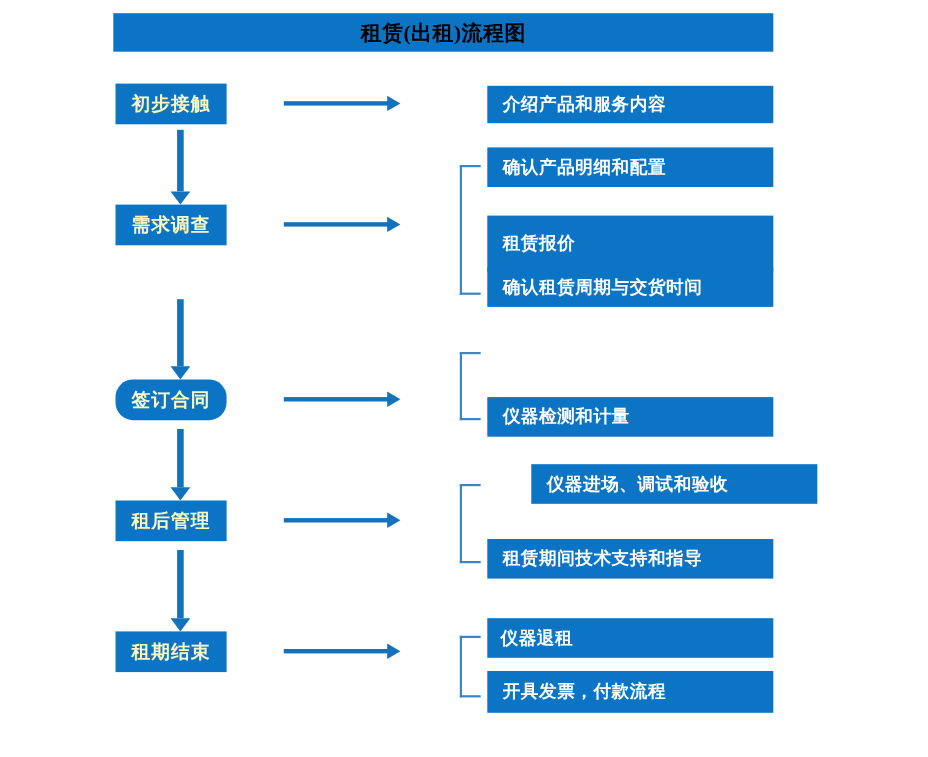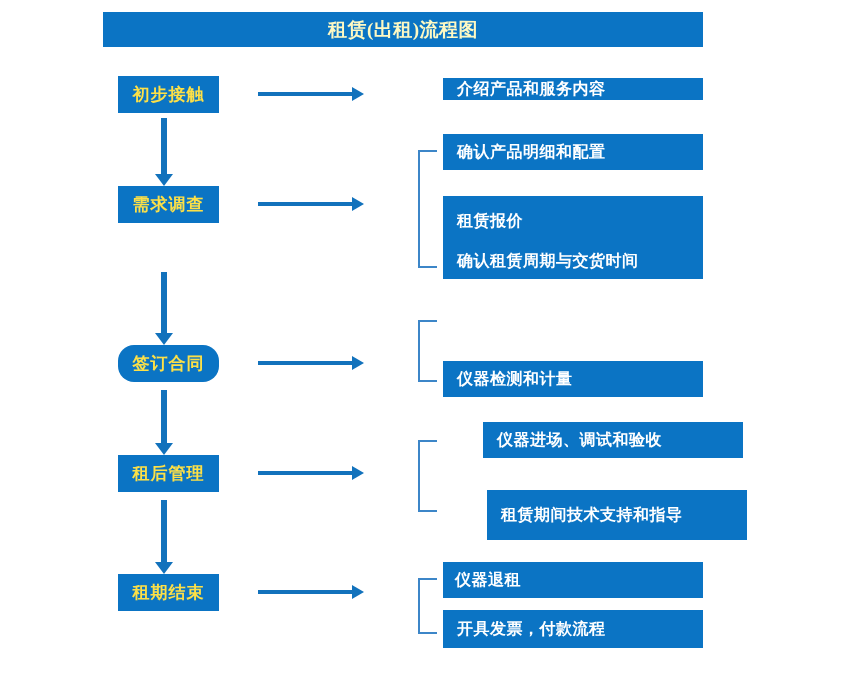--- a/index.html
+++ b/index.html
@@ -19,37 +19,37 @@
   }
 
   
   .title-bar {
     position: absolute;
     left: 103px;
     top: 12px;
     width: 600px;
     height: 35px;
     background: #0B74C4;
-    color: #fef9c3;
+    color: #000000;
     font-size: 19px;
     font-weight: bold;
     display: flex;
     align-items: center;
     justify-content: center;
     letter-spacing: 0.5px;
   }
 
   
   .stage-box {
     position: absolute;
-    left: 118px;
+    left: 105px;
     width: 101px;
     height: 37px;
     background: #0B74C4;
-    color: #fde047;
+    color: #fef9c3;
     font-size: 17px;
     font-weight: bold;
     display: flex;
     align-items: center;
     justify-content: center;
     letter-spacing: 1px;
   }
 
   
   .detail-box {
@@ -134,21 +134,21 @@
 
   <div class="title-bar">租赁(出租)流程图</div>
 
   <div class="stage-box" style="top:76px;">初步接触</div>
 
   <div class="h-arrow" style="left:258px; top:87px;">
     <div class="shaft"></div>
     <div class="head"></div>
   </div>
 
-  <div class="detail-box" style="top:78px; height:22px;">介绍产品和服务内容</div>
+  <div class="detail-box" style="top:78px; height:34px;">介绍产品和服务内容</div>
 
   <div class="v-arrow" style="left:155px; top:118px; height:68px;">
     <div class="shaft" style="height:56px;"></div>
     <div class="head"></div>
   </div>
 
   <div class="stage-box" style="top:186px;">需求调查</div>
 
   <div class="h-arrow" style="left:258px; top:197px;">
     <div class="shaft"></div>
@@ -185,21 +185,21 @@
   <div class="stage-box" style="top:455px;">租后管理</div>
 
   <div class="h-arrow" style="left:258px; top:466px;">
     <div class="shaft"></div>
     <div class="head"></div>
   </div>
 
   <div class="bracket" style="left:418px; top:440px; height:72px;"></div>
 
   <div class="detail-box" style="top:422px; height:36px;margin-left:40px;">仪器进场、调试和验收</div>
-  <div class="detail-box" style="top:490px; height:50px;margin-left:44px;">租赁期间技术支持和指导</div>
+  <div class="detail-box" style="top:490px; height:36px;">租赁期间技术支持和指导</div>
 
   <div class="v-arrow" style="left:155px; top:500px; height:74px;">
     <div class="shaft" style="height:62px;"></div>
     <div class="head"></div>
   </div>
 
   <div class="stage-box" style="top:574px;">租期结束</div>
 
   <div class="h-arrow" style="left:258px; top:585px;">
     <div class="shaft"></div>

